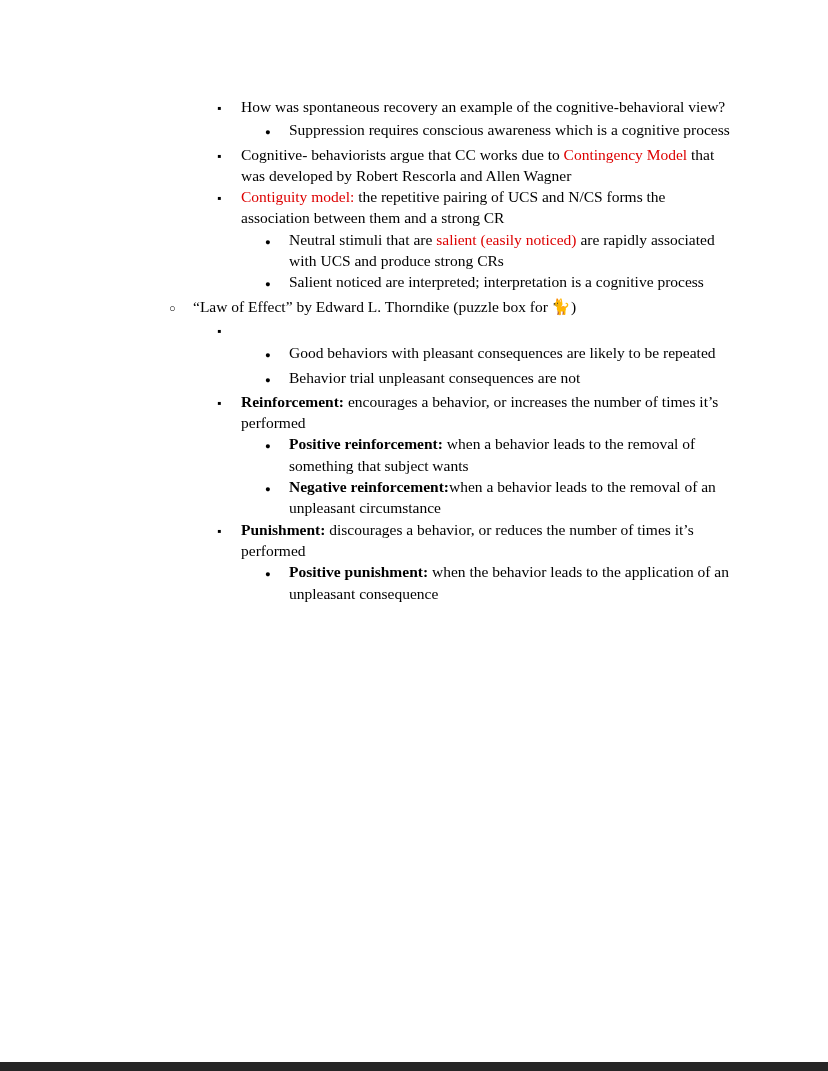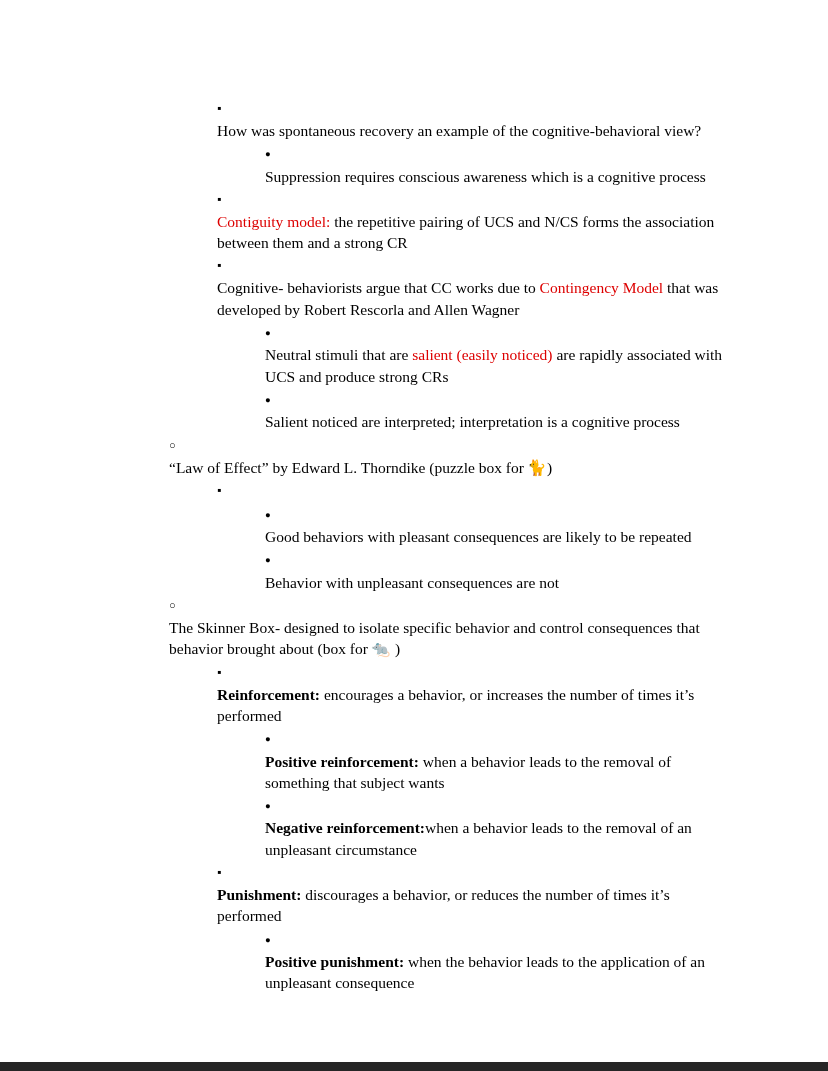--- a/index.html
+++ b/index.html
@@ -11,21 +11,21 @@
   .page {
     position: relative;
     width: 828px; height: 1071px;
     background: var(--page-bg, #ffffff);
     padding: 96px 97px 0 97px;
     font-family: "Liberation Serif", "DejaVu Serif", serif;
     font-size: 15.5px;
     line-height: 21.3px;
     color: var(--text-color, #000000);
   }
-  .li { display: flex; align-items: flex-start; flex-direction: column; }
+  .li { display: flex; align-items: flex-start; }
   .l1 { margin-left: 24px; }
   .l2 { margin-left: 72px; }
   .l3 { margin-left: 120px; }
   .l4 { margin-left: 168px; }
   .bullet { flex: 0 0 24px; line-height: 21.3px; }
   .bullet.disc::before   { content: "●"; font-size: 9.5px; }
   .bullet.circle::before { content: "○"; font-size: 11px; }
   .bullet.square::before { content: "▪"; font-size: 12px; }
   .txt { flex: 1 1 auto; min-width: 0; }
   .red  { color: var(--accent-red, #dd0000); }
@@ -47,26 +47,26 @@
     <div class="txt"><span>How was spontaneous recovery an example of the cognitive-behavioral view?</span></div>
   </div>
 
   <div class="li l4">
     <span class="bullet disc"></span>
     <div class="txt"><span>Suppression requires conscious awareness which is a cognitive process</span></div>
   </div>
 
   <div class="li l3">
     <span class="bullet square"></span>
-    <div class="txt"><span class="red">Contiguity model:</span><span> the repetitive pairing of UCS and N/CS forms the association between them and a strong CR</span></div>
+    <div class="txt"><span>Cognitive- behaviorists argue that CC works due to </span><span class="red">Contingency Model</span><span> that was developed by Robert Rescorla and Allen Wagner</span></div>
   </div>
 
   <div class="li l3">
     <span class="bullet square"></span>
-    <div class="txt"><span>Cognitive- behaviorists argue that CC works due to </span><span class="red">Contingency Model</span><span> that was developed by Robert Rescorla and Allen Wagner</span></div>
+    <div class="txt"><span class="red">Contiguity model:</span><span> the repetitive pairing of UCS and N/CS forms the association between them and a strong CR</span></div>
   </div>
 
   <div class="li l4">
     <span class="bullet disc"></span>
     <div class="txt"><span>Neutral stimuli that are </span><span class="red">salient (easily noticed)</span><span> are rapidly associated with UCS and produce strong CRs</span></div>
   </div>
 
   <div class="li l4">
     <span class="bullet disc"></span>
     <div class="txt"><span>Salient noticed are interpreted; interpretation is a cognitive process</span></div>
@@ -82,27 +82,23 @@
     <span class="bullet square"></span>
   </div>
 
   <div class="li l4">
     <span class="bullet disc"></span>
     <div class="txt"><span>Good behaviors with pleasant consequences are likely to be repeated</span></div>
   </div>
 
   <div class="li l4">
     <span class="bullet disc"></span>
-    <div class="txt"><span>Behavior with unpleasant consequences are not</span></div>
+    <div class="txt"><span>Behavior trial unpleasant consequences are not</span></div>
   </div>
 
-  <div class="li l2">
-    <span class="bullet circle"></span>
-    <div class="txt"><span>The Skinner Box- designed to isolate specific behavior and control consequences that behavior brought about (box for 🐀 )</span></div>
-  </div>
 
   <div class="li l3">
     <span class="bullet square"></span>
     <div class="txt"><span class="bold">Reinforcement:</span><span> encourages a behavior, or increases the number of times it’s performed</span></div>
   </div>
 
   <div class="li l4">
     <span class="bullet disc"></span>
     <div class="txt"><span class="bold">Positive reinforcement:</span><span> when a behavior leads to the removal of something that subject wants</span></div>
   </div>

